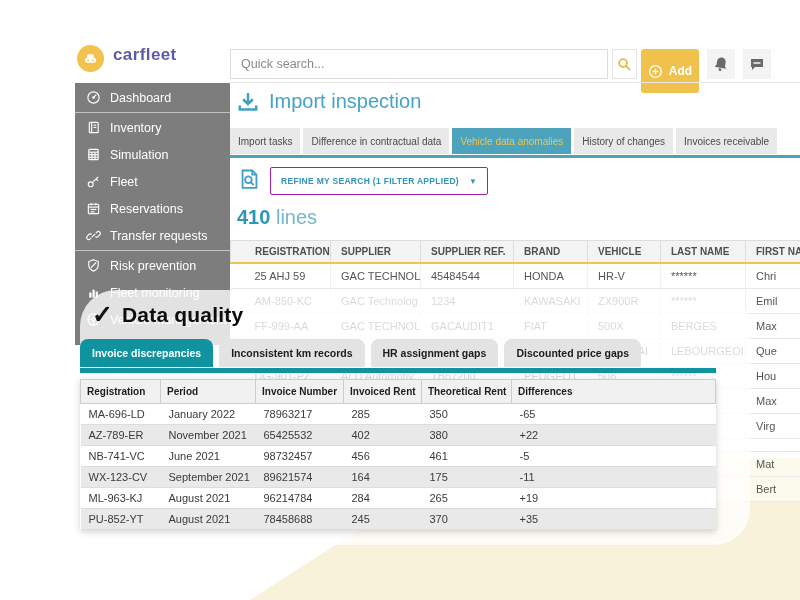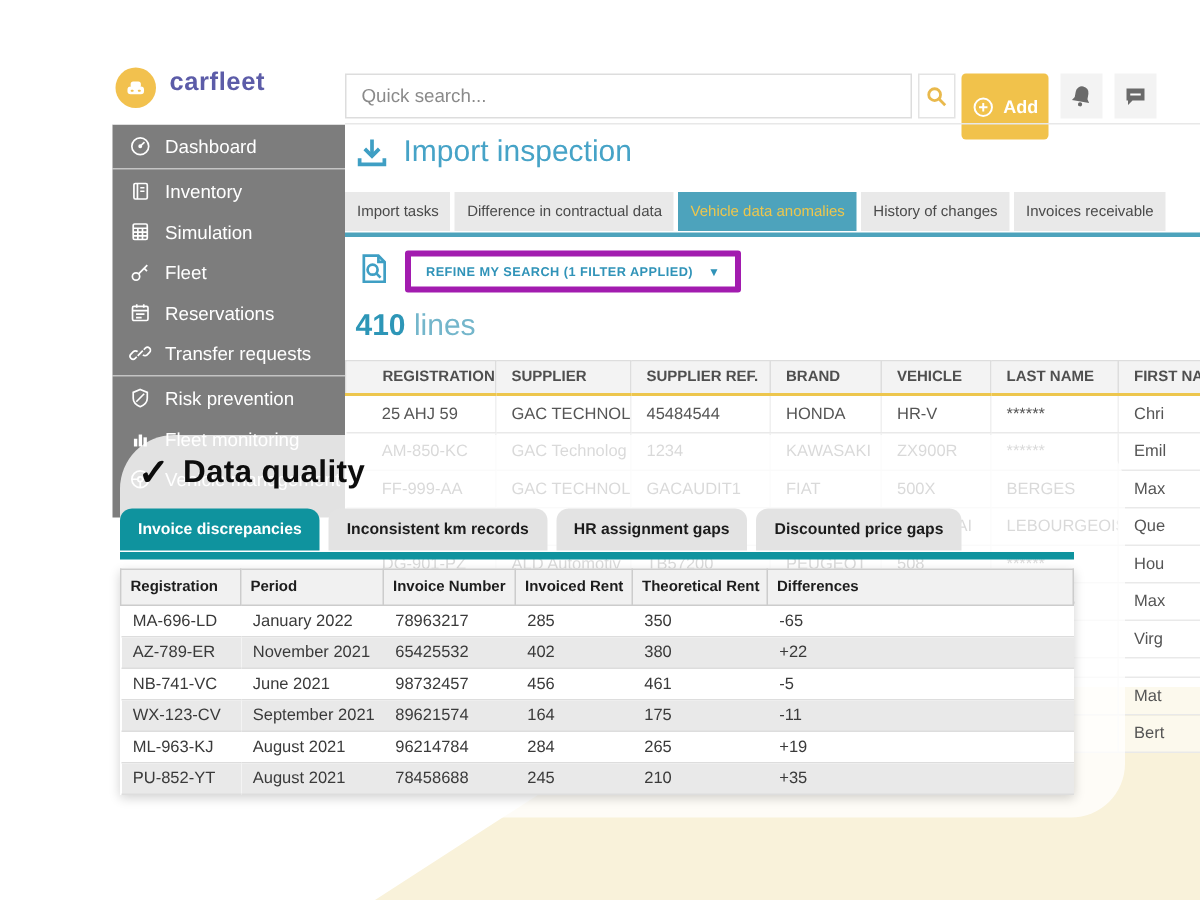--- a/index.html
+++ b/index.html
@@ -31,21 +31,21 @@
 
   
   .title-row { position:absolute; left:237px; top:90px; display:flex; align-items:center; gap:10px; z-index:2;text-align:center; }
   .title-row h1 { font-size:20px; font-weight:400; color:#46a3c7; }
   .main-tabs { position:absolute; left:230px; top:128px; display:flex; gap:3px; z-index:2; }
   .mtab { background:#e9e9e9; color:#4a4a4a; font-size:10px; padding:8px 8px 7px 8px; white-space:nowrap; cursor:pointer; }
   .mtab.active { background:#4da3bc; color:#edc64d; }
   .tabs-underline { position:absolute; left:230px; top:155px; width:570px; height:3px; background:#4da3bc; z-index:2; }
 
   .filter-icon { position:absolute; left:237px; top:167px; z-index:2; }
-  .refine-btn { position:absolute; left:270px; top:167px; height:28px; border:4px solid #a21caf; border-radius:2px; padding:0 10px; display:flex; align-items:center; gap:10px; color:#3093b8; font-size:8.5px; font-weight:bold; letter-spacing:.3px; background:#fff; z-index:2; }
+  .refine-btn { position:absolute; left:270px; top:167px; height:28px; border:1px solid #a21caf; border-radius:2px; padding:0 10px; display:flex; align-items:center; gap:10px; color:#3093b8; font-size:8.5px; font-weight:bold; letter-spacing:.3px; background:#fff; z-index:2; }
   .refine-btn .caret { font-size:8px; color:#3093b8; }
   .lines { position:absolute; left:237px; top:206px; font-size:20px; z-index:2; }
   .lines b { color:#2d96b7; } .lines span { color:#74b6cb; }
 
   .main-table-wrap { position:absolute; left:230px; top:240px; width:570px; overflow:hidden; z-index:2; }
   .main-table-wrap table { table-layout:fixed; width:625px; border-collapse:collapse; }
   .main-table-wrap th { background:#f3f3f3; border:1px solid #ddd; border-bottom:2px solid #edc64d; font-size:10px; font-weight:bold; color:#4f4f4f; text-align:left; padding:5px 10px; white-space:nowrap; overflow:hidden; }
   .main-table-wrap td { font-size:11px; color:#555; padding:6px 10px; border-right:1px solid #f0f0f0; border-bottom:1px solid #e9e9e9; white-space:nowrap; overflow:hidden; background:#fff; }
   .main-table-wrap th:first-child, .main-table-wrap td:first-child { padding-left:24px; }
   .main-table-wrap tbody tr:nth-child(n+8) td { background:rgba(255,255,255,.5); }
@@ -423,19 +423,19 @@
             <td>96214784</td>
             <td>284</td>
             <td>265</td>
             <td>+19</td>
           </tr>
           <tr>
             <td>PU-852-YT</td>
             <td>August 2021</td>
             <td>78458688</td>
             <td>245</td>
-            <td>210</td>
+            <td>370</td>
             <td>+35</td>
           </tr>
         </tbody>
     </table>
   </div>
 </div>
 
 </body></html>

